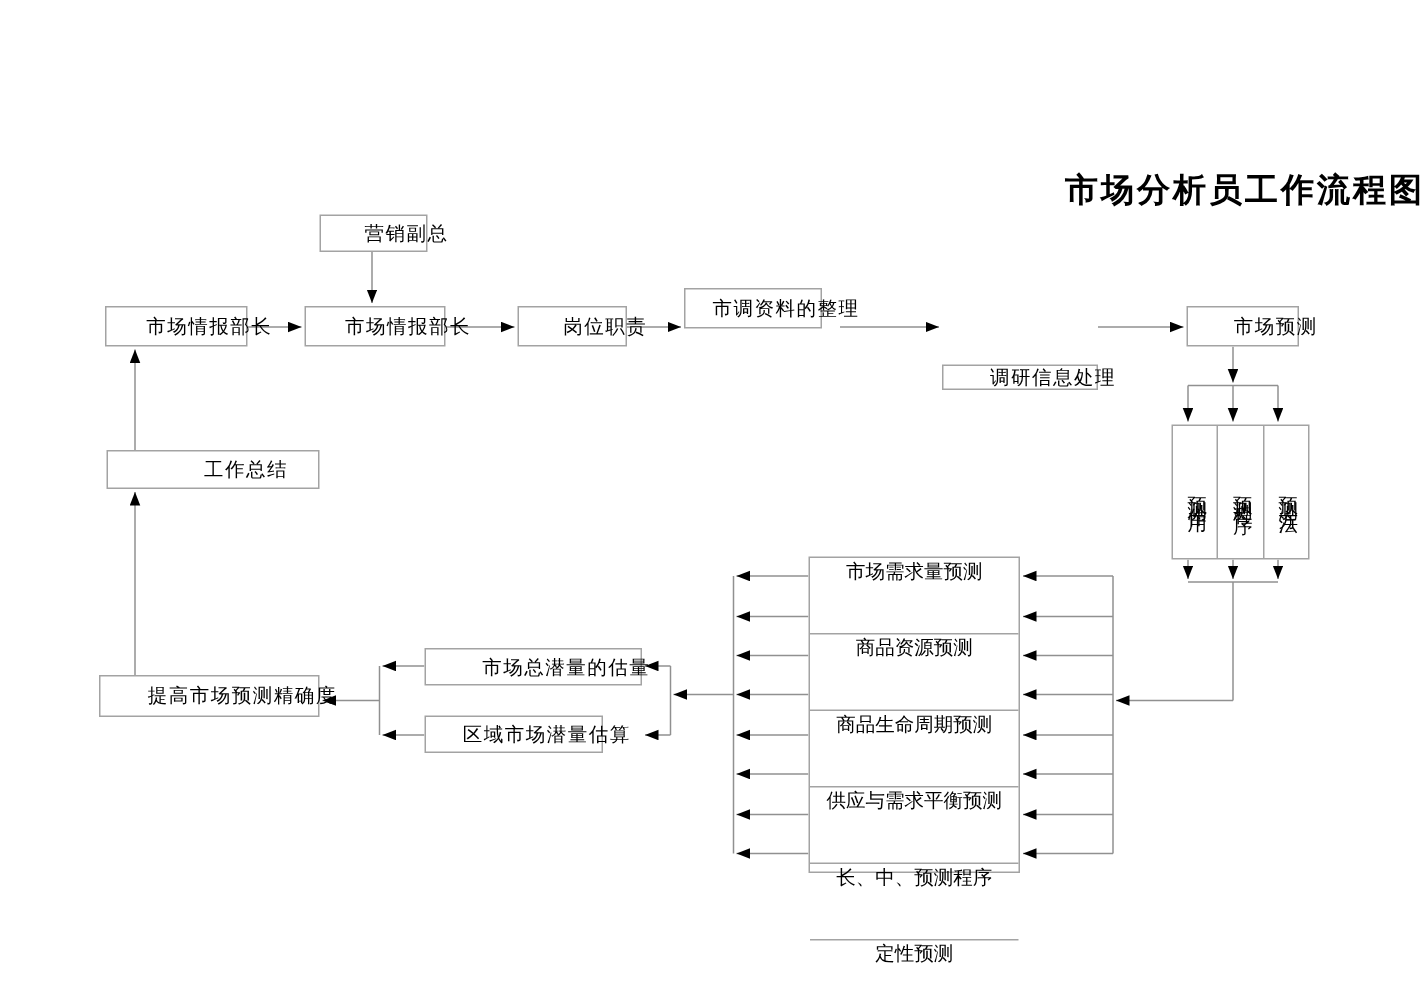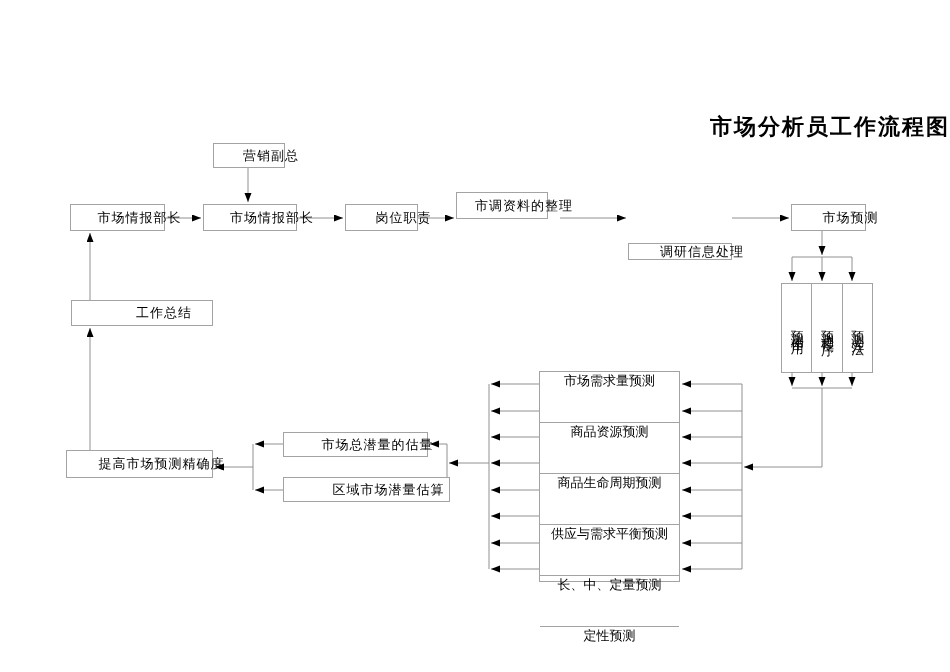--- a/index.html
+++ b/index.html
@@ -146,31 +146,31 @@
   <div class="box" style="left:203px; top:204px; width:94px; height:27px;">市场情报部长</div>
   <div class="box" style="left:345px; top:204px; width:73px; height:27px;">岗位职责</div>
   <div class="box" style="left:456px; top:192px; width:92px; height:27px;">市调资料的整理</div>
   <div class="box" style="left:628px; top:204px; width:104px; height:17px;margin-top:39px;">调研信息处理</div>
   <div class="box" style="left:791px; top:204px; width:75px; height:27px;">市场预测</div>
 
   <div class="box" style="left:71px; top:300px; width:142px; height:26px;">工作总结</div>
   <div class="box" style="left:66px; top:450px; width:147px; height:28px;">提高市场预测精确度</div>
 
   <div class="box" style="left:283px; top:432px; width:145px; height:25px;">市场总潜量的估量</div>
-  <div class="box" style="left:283px; top:477px; width:167px; height:25px;">区域市场潜量估算</div>
+  <div class="box" style="left:283px; top:477px; width:119px; height:25px;">区域市场潜量估算</div>
 
   <div class="aspects">
     <div class="aspect-col">预测作用</div>
     <div class="aspect-col">预测程序</div>
     <div class="aspect-col">预测方法</div>
   </div>
 
   <div class="stack">
     <div class="stack-row">市场需求量预测</div>
     <div class="stack-row">商品资源预测</div>
     <div class="stack-row">商品生命周期预测</div>
     <div class="stack-row">供应与需求平衡预测</div>
-    <div class="stack-row">长、中、定量预测</div>
+    <div class="stack-row">长、中、预测程序</div>
     <div class="stack-row">定性预测</div>
     <div class="stack-row">定量预测</div>
   </div>
 
 </div>
 
 </body></html>

